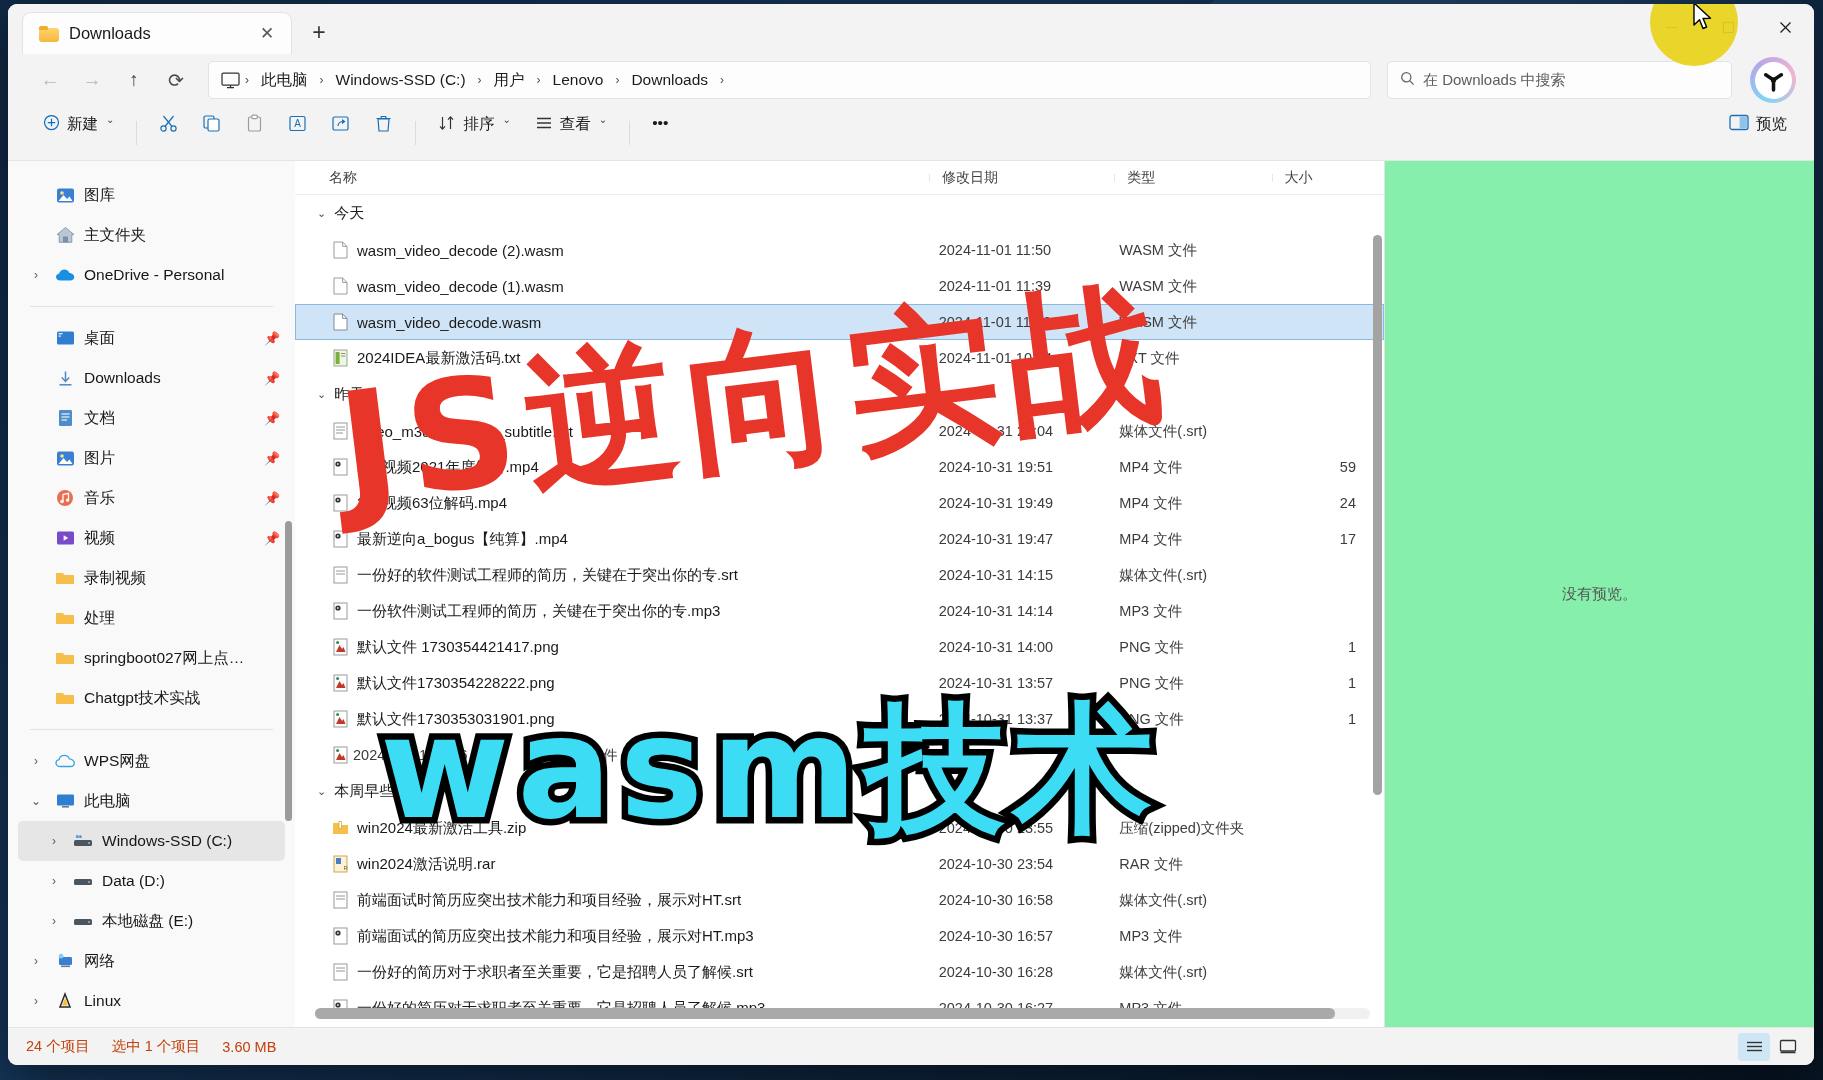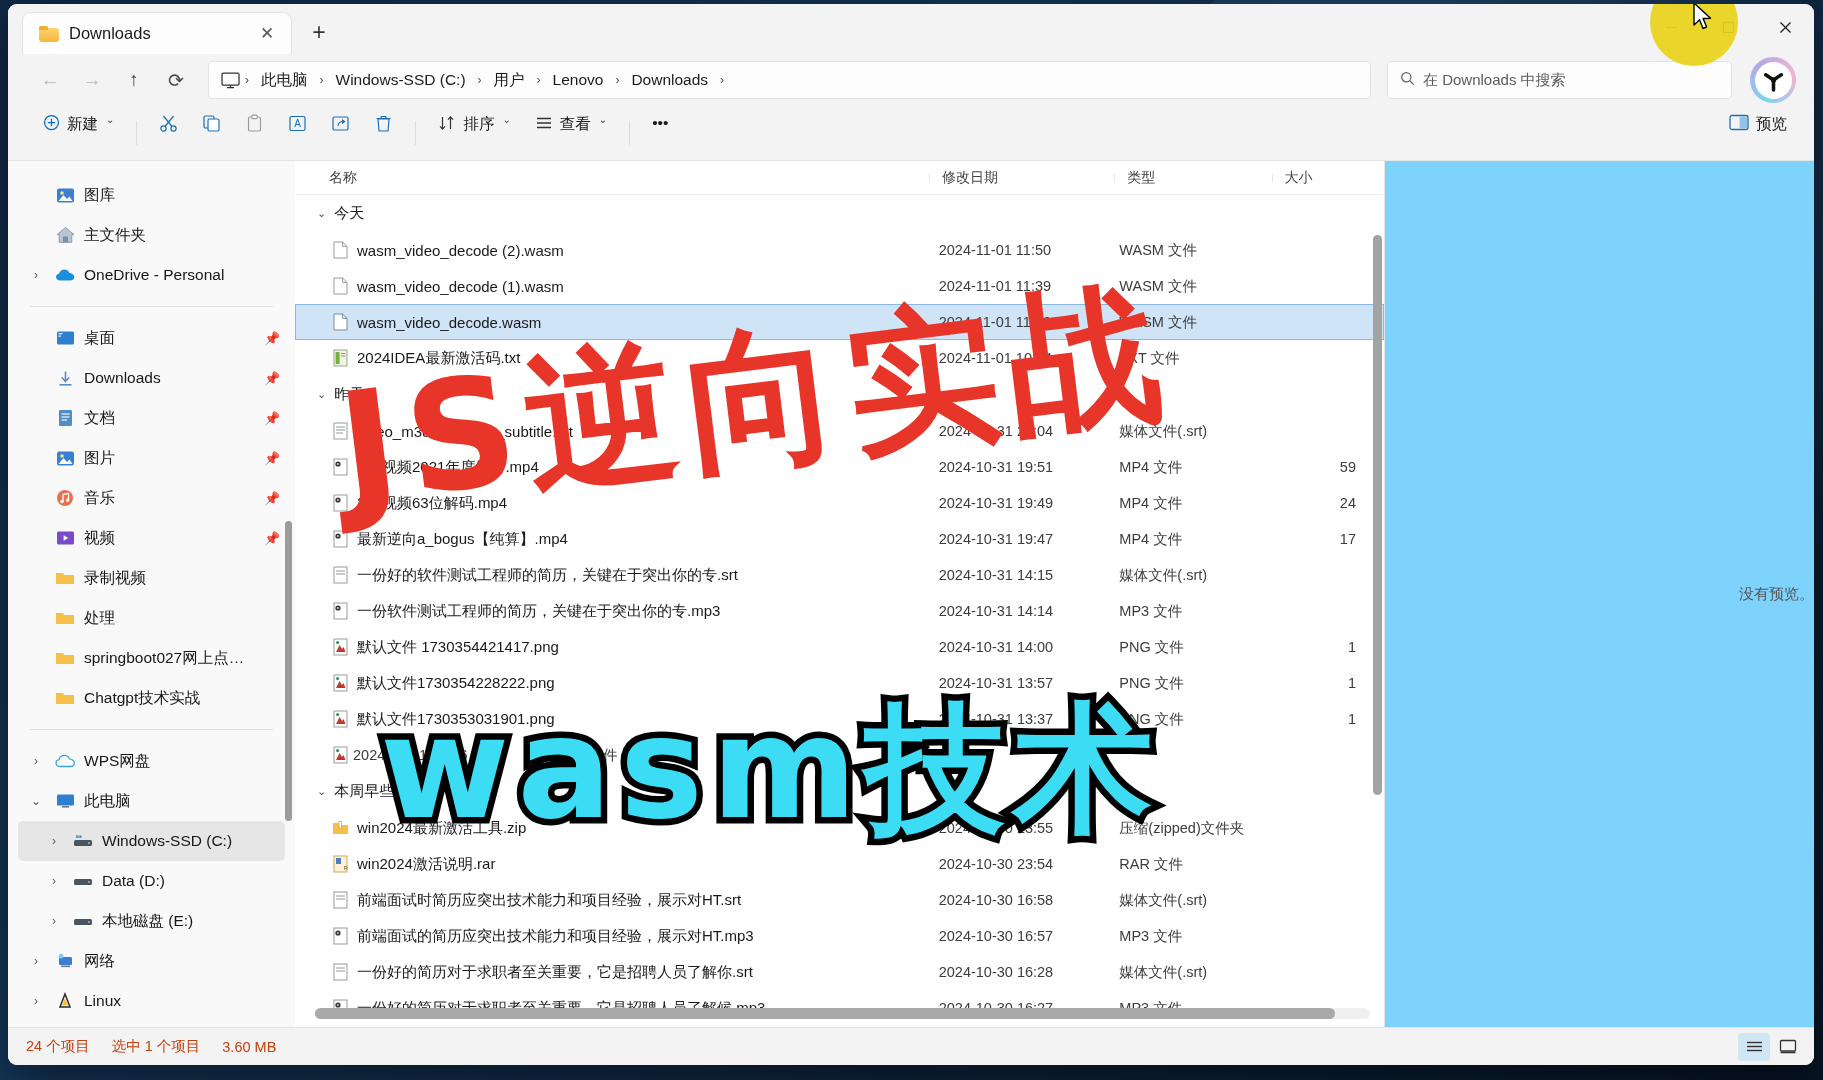--- a/index.html
+++ b/index.html
@@ -194,23 +194,23 @@
   .h-scroll{
     position:absolute; left:20px; right:14px; bottom:8px; height:11px;
     background:#f0f0f0; border-radius:6px;
   }
   .h-thumb{
     position:absolute; left:0; top:0; height:11px; width:1020px;
     background:#a9a9a9; border-radius:6px;
   }
   
   .preview{
-    width:430px; flex:0 0 430px; background:#7dd3fc;
+    width:430px; flex:0 0 430px; background:#86efac;
     border-left:1px solid #e4e4e4;
-    display:flex; align-items:center; justify-content:flex-end;
+    display:flex; align-items:center; justify-content:center;
     font-size:15px; color:#555;
   }
   
   .statusbar{
     height:38px; flex:0 0 38px; background:#f3f3f3; border-top:1px solid #e4e4e4;
     display:flex; align-items:center; padding:0 10px 0 18px;
     font-size:14.5px; color:#c2410c; gap:22px;
   }
   .st-spacer{ flex:1; }
   .viewtoggle{ display:flex; gap:2px; }
@@ -980,21 +980,21 @@
         </div>
 
         <div class="row">
           <span class="r-ico">
               <svg width="15" height="18" viewBox="0 0 15 18">
                 <rect x="1" y="1" width="13" height="16" fill="#fff" stroke="#9a9a9a" stroke-width="1"></rect>
                 <line x1="3" y1="5" x2="12" y2="5" stroke="#8a8a8a" stroke-width=".9"></line>
                 <line x1="3" y1="8" x2="12" y2="8" stroke="#8a8a8a" stroke-width=".9"></line>
               </svg>
             </span>
-          <span class="r-name">一份好的简历对于求职者至关重要，它是招聘人员了解你.srt</span>
+          <span class="r-name">一份好的简历对于求职者至关重要，它是招聘人员了解候.srt</span>
           <span class="r-date">2024-10-30 16:28</span>
           <span class="r-type">媒体文件(.srt)</span>
           <span class="r-size"></span>
         </div>
 
         <div class="row">
           <span class="r-ico">
               <svg width="15" height="18" viewBox="0 0 15 18">
                 <rect x="1" y="1" width="13" height="16" fill="#fff" stroke="#9a9a9a" stroke-width="1"></rect>
                 <circle cx="5" cy="6" r="2.6" fill="#333"></circle>

